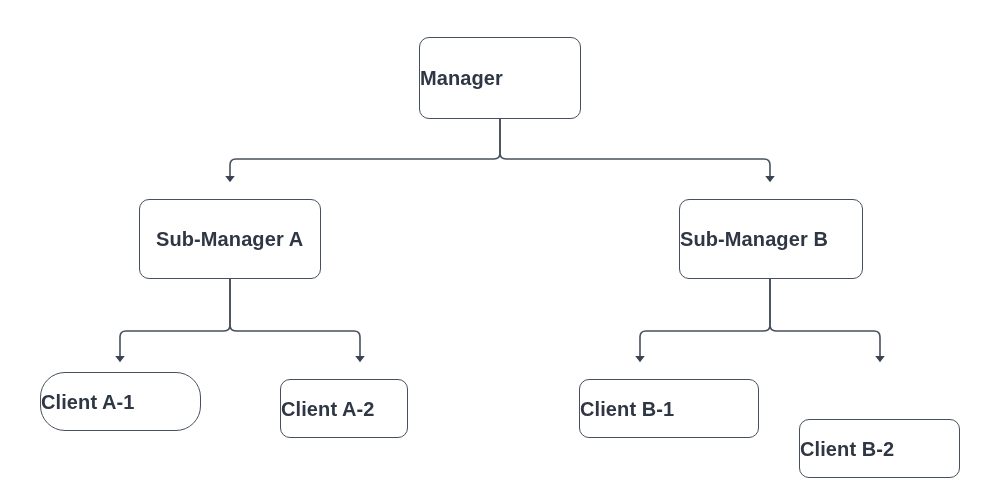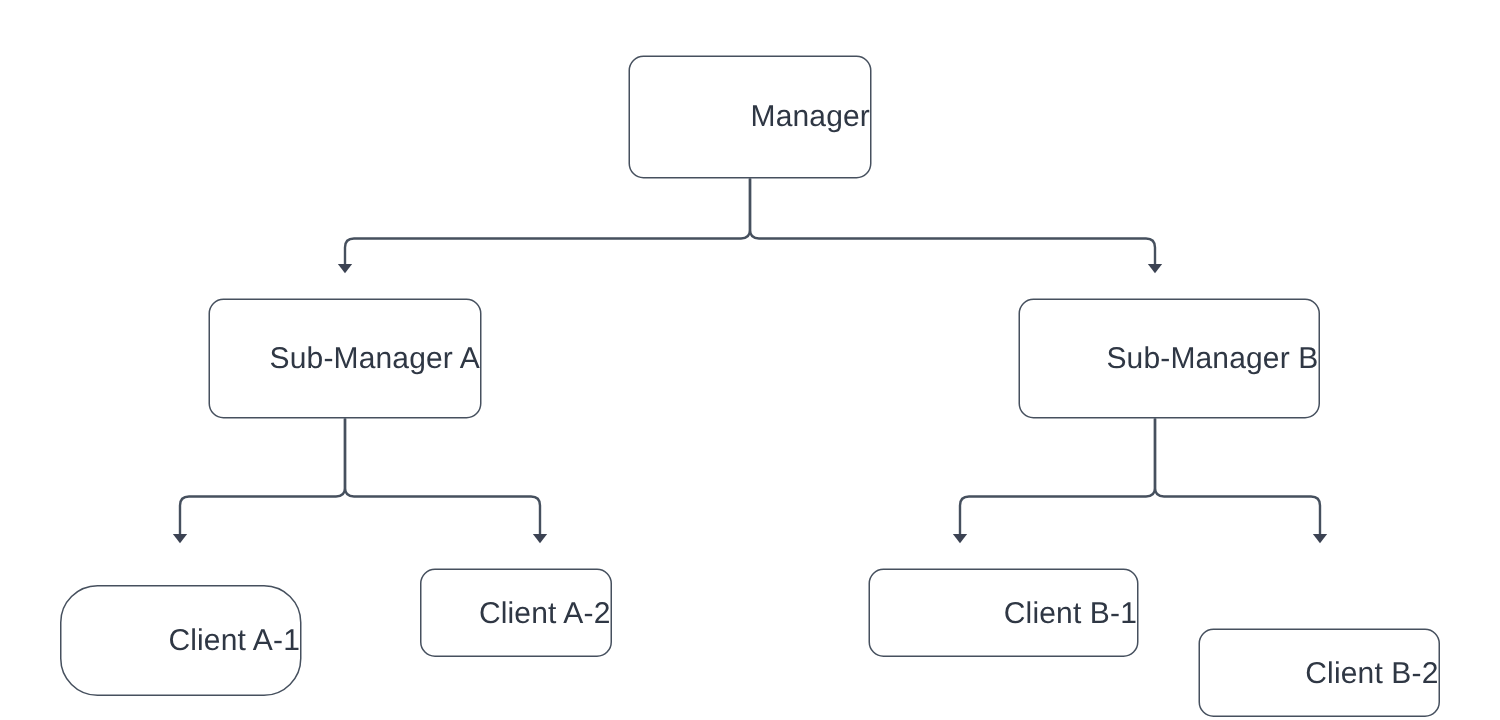--- a/index.html
+++ b/index.html
@@ -27,36 +27,37 @@
     height: 480px;
   }
   .node {
     position: absolute;
     box-sizing: border-box;
     background: #ffffff;
     border: 1.6px solid #46505e;
     border-radius: 10px;
     display: flex;
     align-items: center;
-    justify-content: flex-end;
+    justify-content: flex-start;
     color: #2f3744;
     font-size: 20px;
     font-family: "Liberation Sans", sans-serif;
     line-height: 1.2;
     letter-spacing: 0.1px;
     white-space: nowrap;
     z-index: 2;
+    font-weight: bold;
   }
   .node-label {
     display: block;
   }
   .node-root   { left: 419px; top: 37px;  width: 162px; height: 82px; }
   .node-mid-a  { left: 139px; top: 199px; width: 182px; height: 80px; padding-left: 16px; }
-  .node-mid-b  { left: 679px; top: 199px; width: 201px; height: 80px; }
-  .node-leaf-a1 { left: 40px;  top: 390px; width: 161px; height: 74px; border-radius: 25px; }
+  .node-mid-b  { left: 679px; top: 199px; width: 184px; height: 80px; }
+  .node-leaf-a1 { left: 40px;  top: 372px; width: 161px; height: 59px; border-radius: 25px; }
   .node-leaf-a2 { left: 280px; top: 379px; width: 128px; height: 59px; }
   .node-leaf-b1 { left: 559px; top: 379px; width: 180px; height: 59px; margin-left: 20px; }
   .node-leaf-b2 { left: 799px; top: 379px; width: 161px; height: 59px; margin-top: 40px; }
 </style>
 </head>
 <body>
 
 <div id="diagram-canvas">
 
   <svg id="connector-layer" viewBox="0 0 1000 480" width="1000" height="480" aria-hidden="true">

